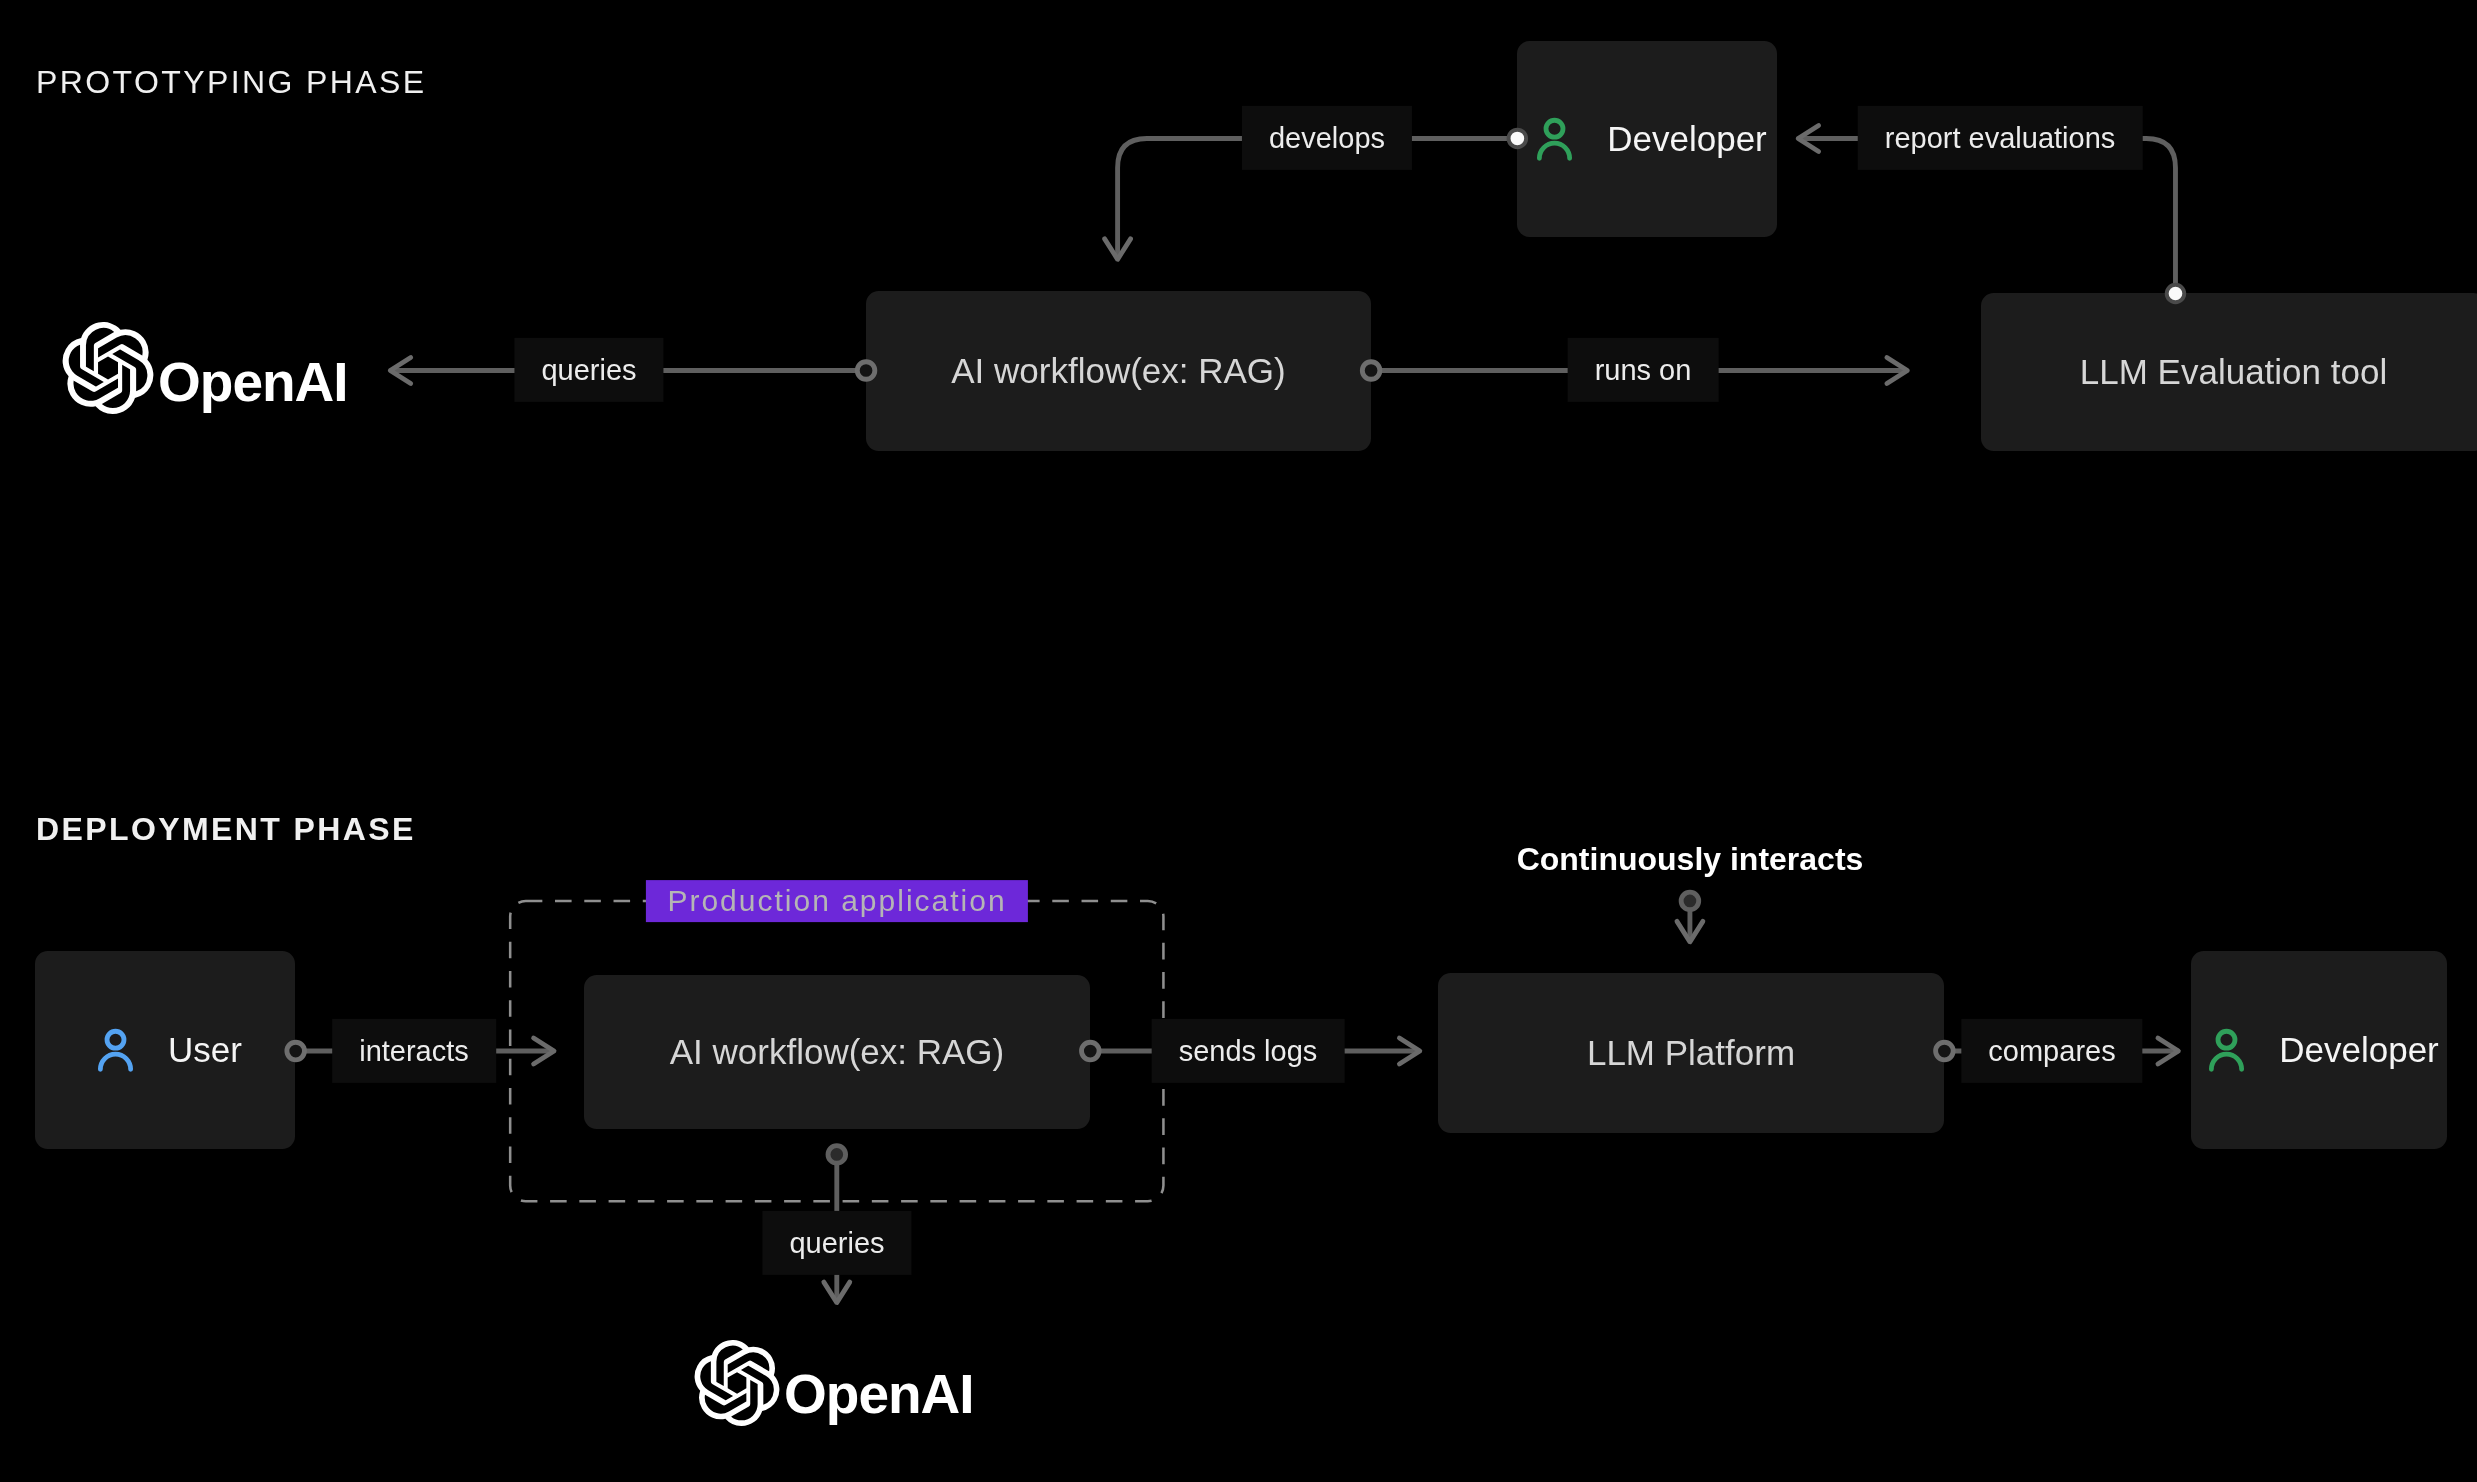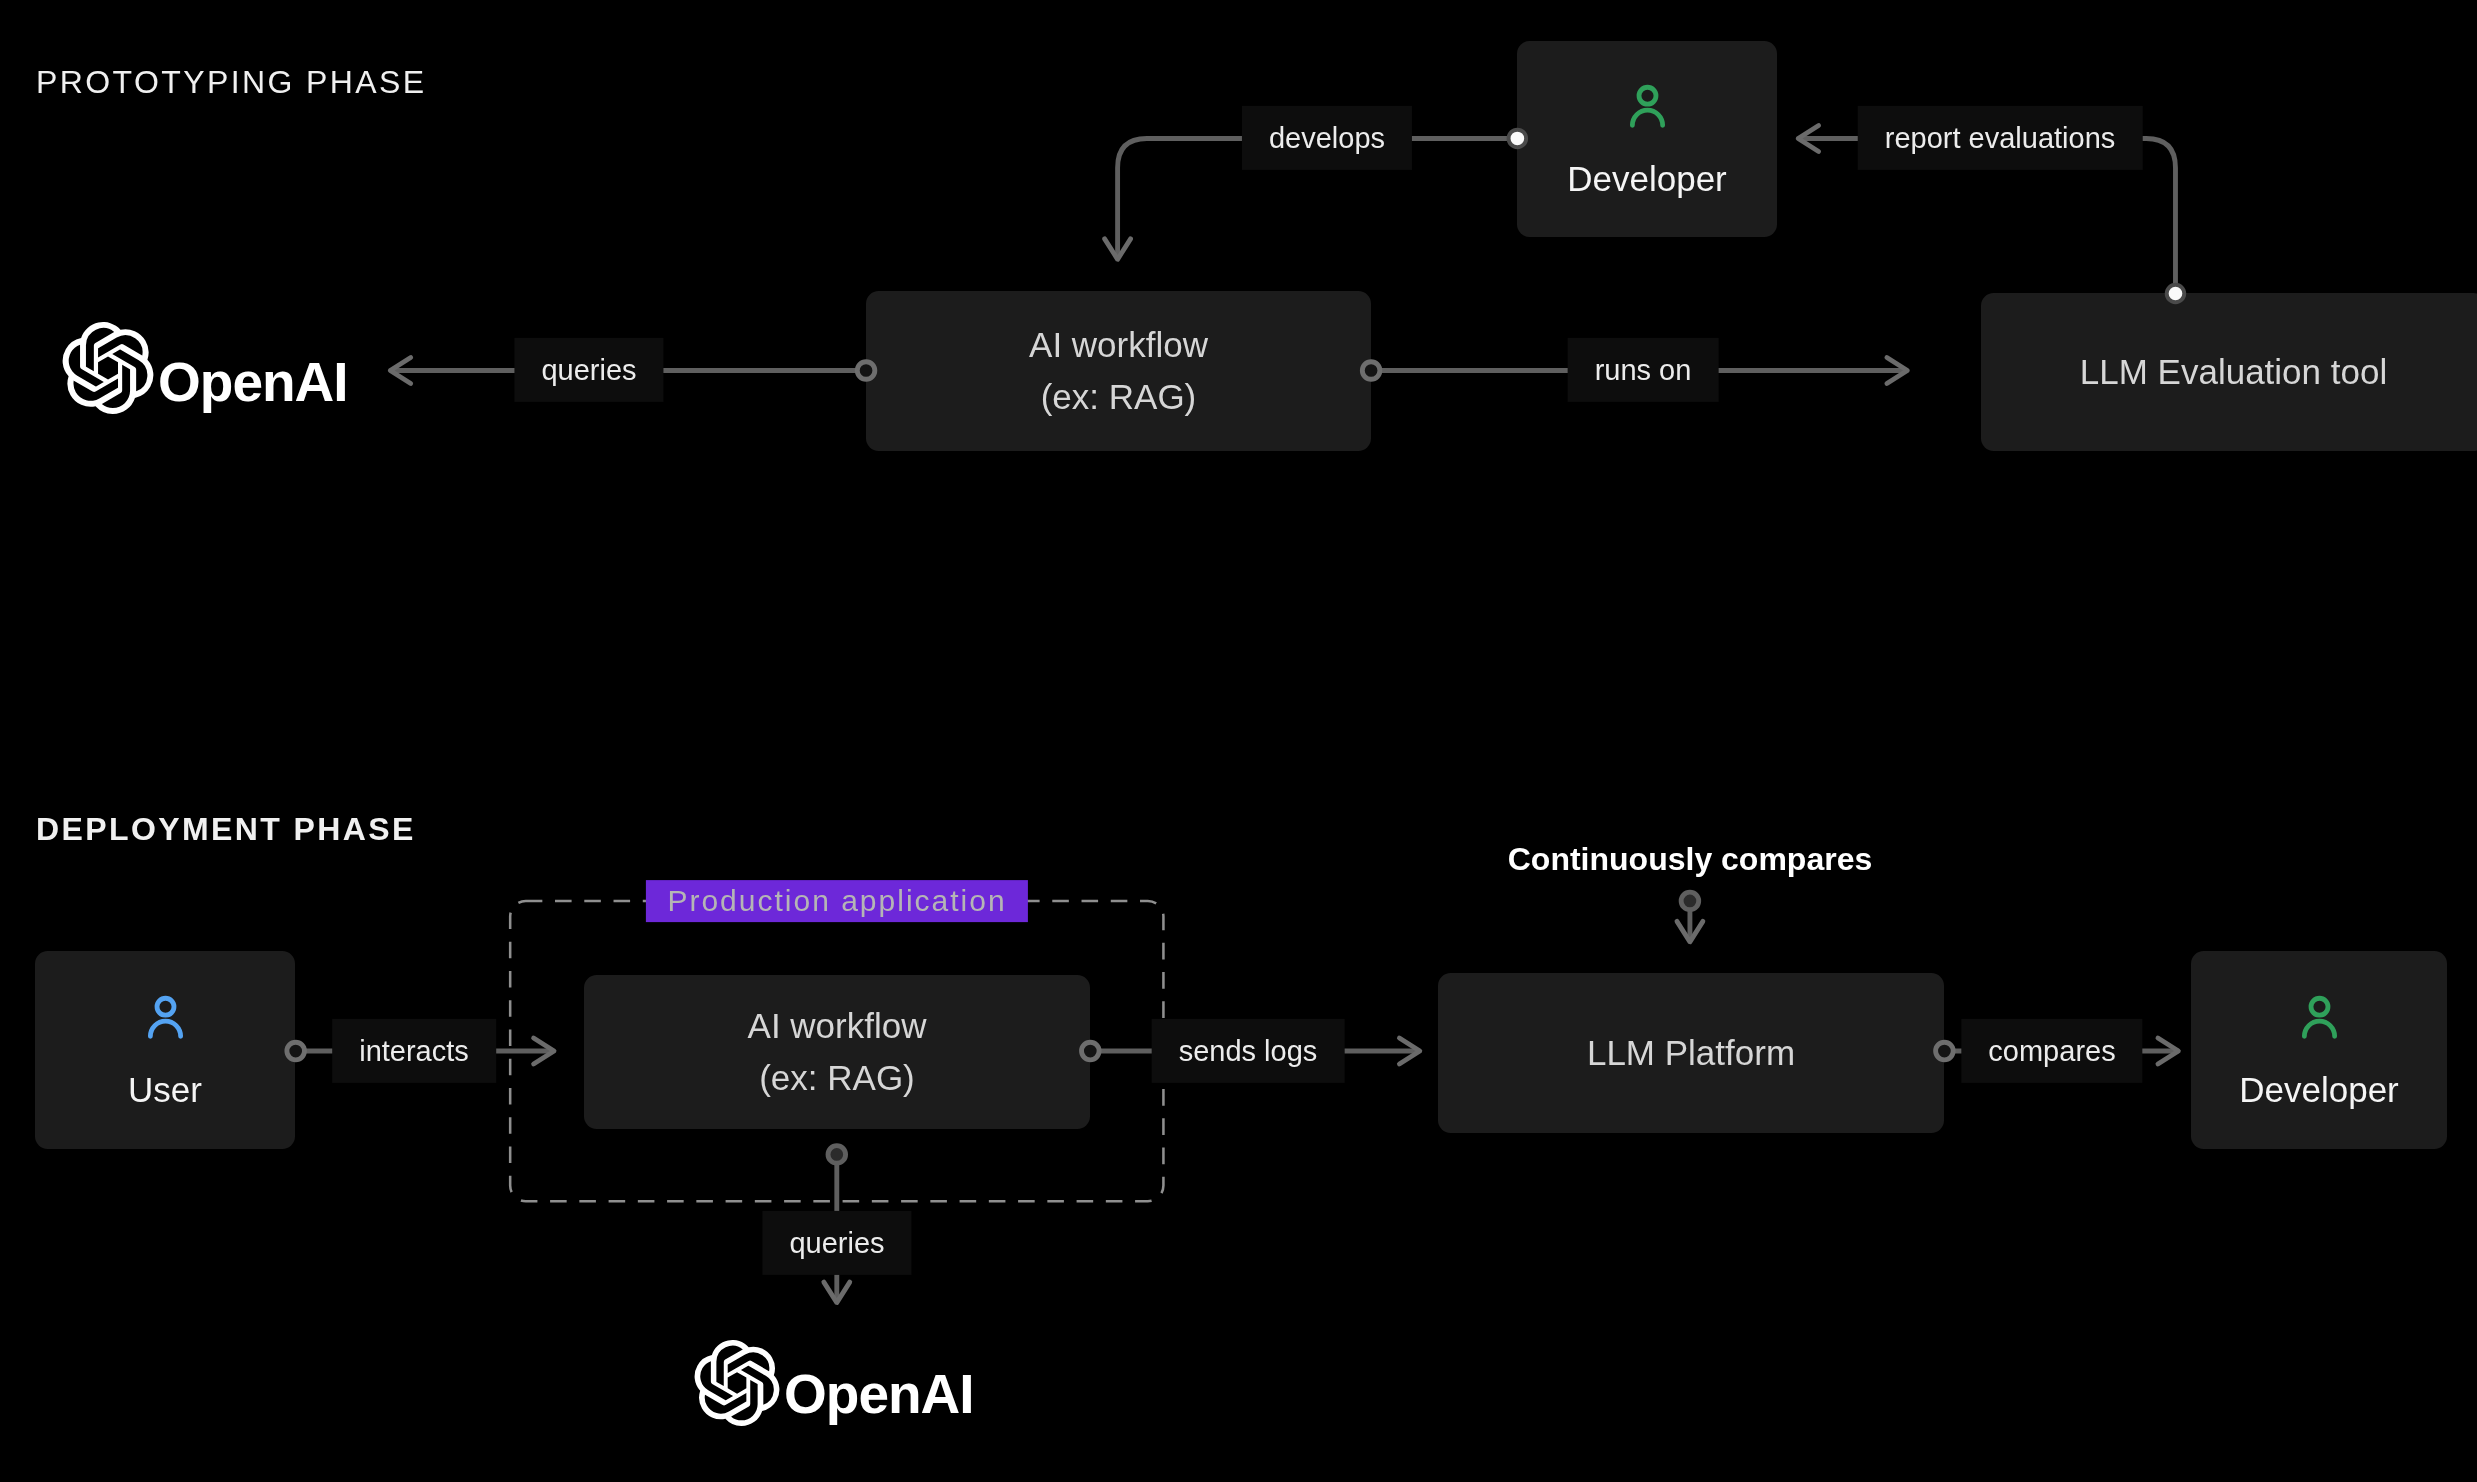--- a/index.html
+++ b/index.html
@@ -6,21 +6,21 @@
   .canvas{
     position:relative;width:2477px;height:1482px;background:#000;overflow:hidden;
     font-family:"Liberation Sans","DejaVu Sans",sans-serif;
   }
   .phase-title{
     position:absolute;color:#f0f0f0;font-size:32px;font-weight:500;
     letter-spacing:2.4px;white-space:nowrap;
   }
   .node{
     position:absolute;background:#1c1c1c;border-radius:12.7px;
-    display:flex;flex-direction:column;align-items:center;justify-content:center;
+    display:flex;flex-direction:row;align-items:center;justify-content:center;
     text-align:center;
   }
   .node .node-text{color:#d6d6d6;font-size:35px;line-height:1.5;}
   .entity{gap:25px;}
   .entity .entity-label{color:#f5f5f5;font-size:35px;}
   .person-icon{width:55px;height:55px;display:block;}
   .person-icon svg{width:100%;height:100%;fill:none;stroke-width:2.1;stroke-linecap:round;}
   .edge-label{
     position:absolute;transform:translate(-50%,-50%);background:#0d0d0d;
     color:#ececec;font-size:29px;padding:15.6px 27px;white-space:nowrap;z-index:3;
@@ -162,18 +162,18 @@
 
   <div class="edge-label" style="left:589px;top:370px;">queries</div>
   <div class="edge-label" style="left:1327px;top:138px;">develops</div>
   <div class="edge-label" style="left:1643px;top:370px;">runs on</div>
   <div class="edge-label" style="left:2000px;top:138px;">report evaluations</div>
   <div class="edge-label" style="left:414px;top:1051px;">interacts</div>
   <div class="edge-label" style="left:1248px;top:1051px;">sends logs</div>
   <div class="edge-label" style="left:2052px;top:1051px;">compares</div>
   <div class="edge-label" style="left:837px;top:1243px;">queries</div>
 
-  <div class="free-label" style="left:1690px;top:859px;">Continuously compares</div>
+  <div class="free-label" style="left:1690px;top:859px;">Continuously interacts</div>
 
   <div class="boundary-title" style="left:837px;top:901px;">Production application</div>
 
 </div>
 
 
 </body></html>

